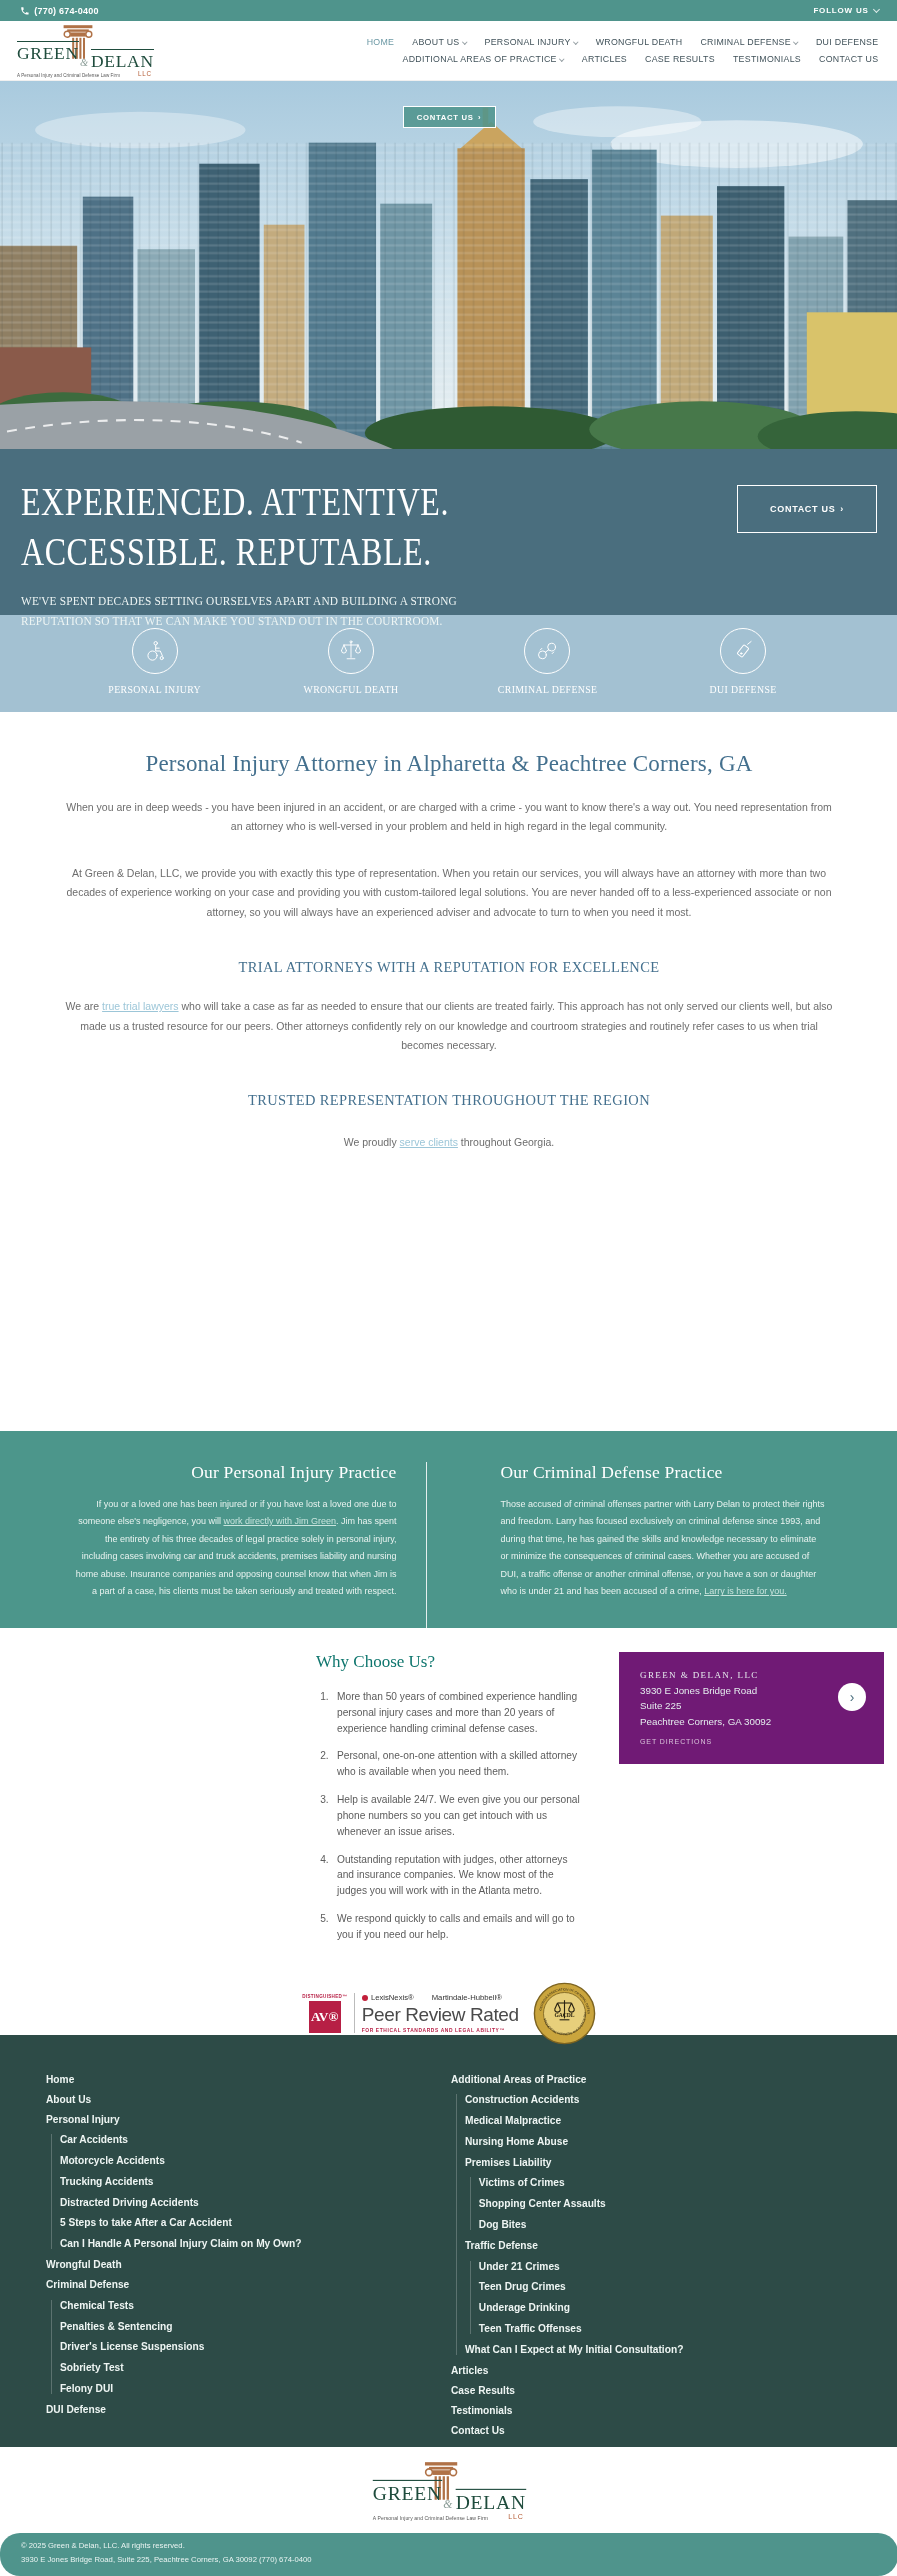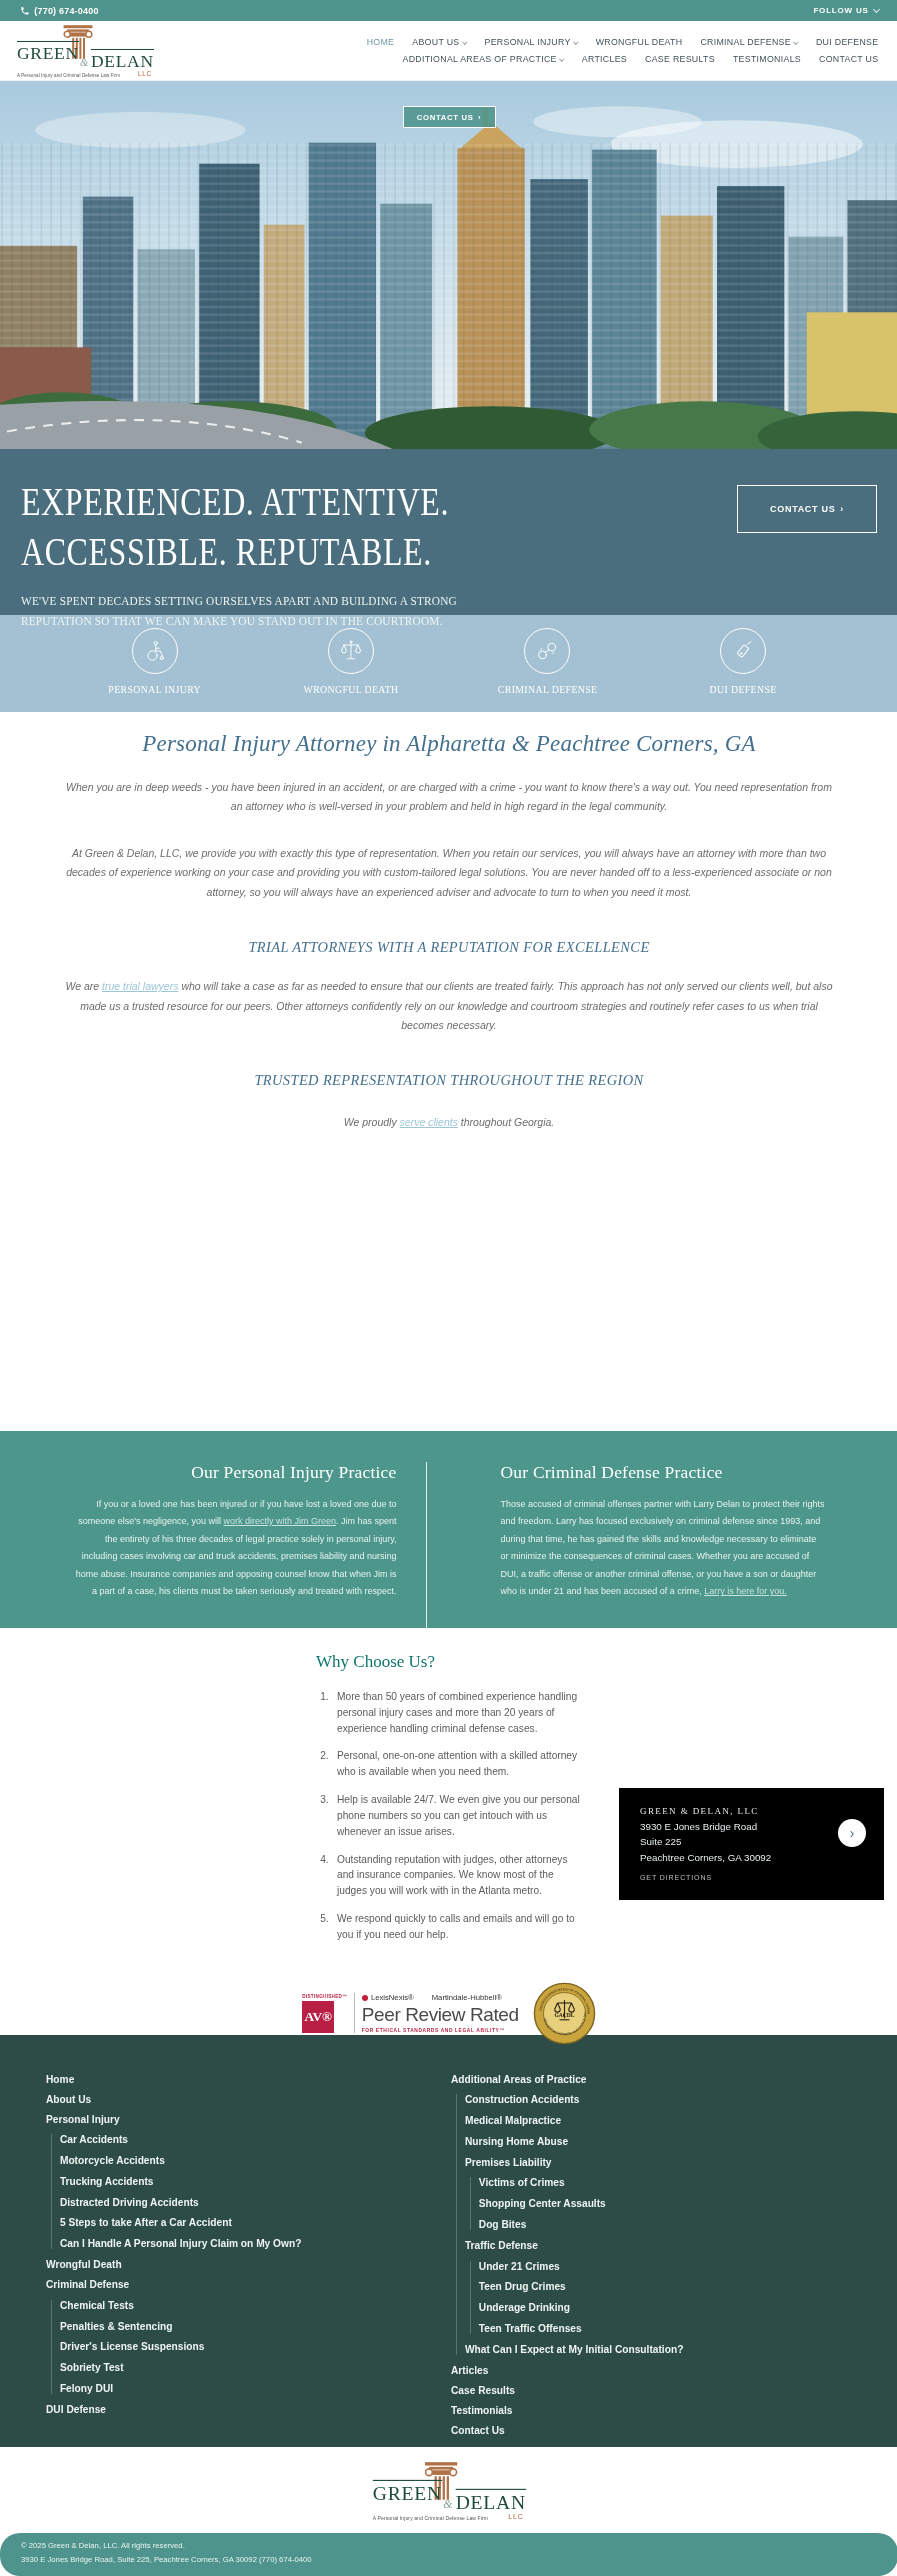--- a/index.html
+++ b/index.html
@@ -42,21 +42,21 @@
   .exp-btn{position:absolute;right:21px;top:36px;width:140px;height:48px;border:0.7px solid #fff;background:transparent;color:#fff;font-size:9px;font-weight:bold;letter-spacing:0.7px;display:flex;align-items:center;justify-content:center;gap:4.9px;cursor:pointer;font-family:"Liberation Sans",sans-serif;}
 
   
   .strip{height:97px;background:#a3c1d2;display:flex;justify-content:center;}
   .strip-inner{width:785px;display:flex;}
   .practice-card{flex:1;display:flex;flex-direction:column;align-items:center;padding-top:12.6px;cursor:pointer;}
   .p-circle{width:46px;height:46px;border:0.7px solid #fff;border-radius:50%;display:flex;align-items:center;justify-content:center;}
   .p-label{margin-top:9px;font-family:"Liberation Serif",serif;color:#fff;font-size:11.2px;letter-spacing:0.4px;transform:scaleX(.88);}
 
   
-  .intro{height:719px;background:#fff;text-align:center;padding-top:19px;font-style:italic;}
+  .intro{height:719px;background:#fff;text-align:center;padding-top:39px;}
   .intro h1{font-family:"Liberation Serif",serif;font-weight:normal;color:#44708e;font-size:23px;letter-spacing:0.2px;}
   .intro p{max-width:771px;margin:0 auto;color:#6d6d6d;font-size:10.5px;line-height:1.85;}
   .intro .p1{margin-top:21px;}
   .intro .p2{margin-top:27px;}
   .intro h2{font-family:"Liberation Serif",serif;font-weight:normal;color:#44708e;font-size:15.4px;letter-spacing:0.4px;margin-top:36px;transform:scaleX(.94);}
   .intro .p3{margin-top:21px;}
   .intro .p4{margin-top:24px;}
   a.lite{color:#9cc6d8;text-decoration:underline;cursor:pointer;}
 
   
@@ -69,31 +69,31 @@
   a.teal-link{color:#c8e4dd;text-decoration:underline;cursor:pointer;}
 
   
   .why{height:407px;background:#fff;position:relative;padding-top:24px;}
   .why-row{display:flex;align-items:flex-start;}
   .why-main{margin-left:316px;width:268px;}
   .why h2{font-family:"Liberation Serif",serif;font-weight:normal;color:#0f766e;font-size:17px;}
   .why ol{margin-top:17px;list-style:none;counter-reset:w;}
   .why ol li{counter-increment:w;position:relative;padding-left:21px;margin-bottom:12px;color:#5c5c5c;font-size:10.2px;line-height:1.55;}
   .why ol li::before{content:counter(w) ".";position:absolute;left:4.2px;color:#5c5c5c;}
-  .address-card{margin-left:35px;margin-top:136px;width:265px;background:#000000;color:#fff;padding:18px 21px;position:relative;}
+  .address-card{margin-left:35px;width:265px;background:#701a75;color:#fff;padding:18px 21px;position:relative;}
   .ac-title{font-family:"Liberation Serif",serif;font-size:9px;letter-spacing:1.4px;color:#e8eef0;}
   .ac-line{font-size:9.8px;line-height:1.6;color:#e4ecee;}
   .ac-line.first{margin-top:2.8px;}
   .ac-dir{display:inline-block;margin-top:8.4px;font-size:7px;letter-spacing:0.9px;color:rgba(255,255,255,.72);cursor:pointer;text-decoration:none;}
   .ac-arrow{position:absolute;right:18px;top:31px;width:28px;height:28px;background:#fff;border-radius:50%;display:flex;align-items:center;justify-content:center;color:#4a6e7e;font-size:14px;cursor:pointer;}
 
   
   .badges{margin-top:27px;display:flex;justify-content:center;align-items:center;gap:14px;}
   .av-badge{display:flex;align-items:stretch;gap:7px;}
-  .av-left{display:flex;flex-direction:column;align-items:flex-start;justify-content:flex-end;}
+  .av-left{display:flex;flex-direction:column;align-items:center;justify-content:flex-end;}
   .av-dist{font-size:4.6px;font-weight:bold;color:#b71f45;letter-spacing:0.3px;margin-bottom:1.4px;}
   .av-sq{width:32px;height:32px;background:#b71f45;color:#fff;display:flex;align-items:center;justify-content:center;font-size:13.3px;font-weight:bold;font-family:"Liberation Serif",serif;}
   .av-divider{width:0.7px;background:#bbb;}
   .av-right{display:flex;flex-direction:column;justify-content:flex-end;}
   .av-row1{display:flex;gap:18px;font-size:7.7px;color:#333;align-items:center;}
   .lexis-dot{display:inline-block;width:6.3px;height:6.3px;border-radius:50%;background:#c21f3a;margin-right:2.8px;vertical-align:-0.7px;}
   .av-big{font-size:19px;color:#4a4a4a;letter-spacing:-0.4px;margin-top:1.4px;font-family:"Liberation Sans",sans-serif;}
   .av-small{font-size:4.9px;font-weight:bold;color:#b71f45;letter-spacing:0.6px;margin-top:2.1px;}
 
   

